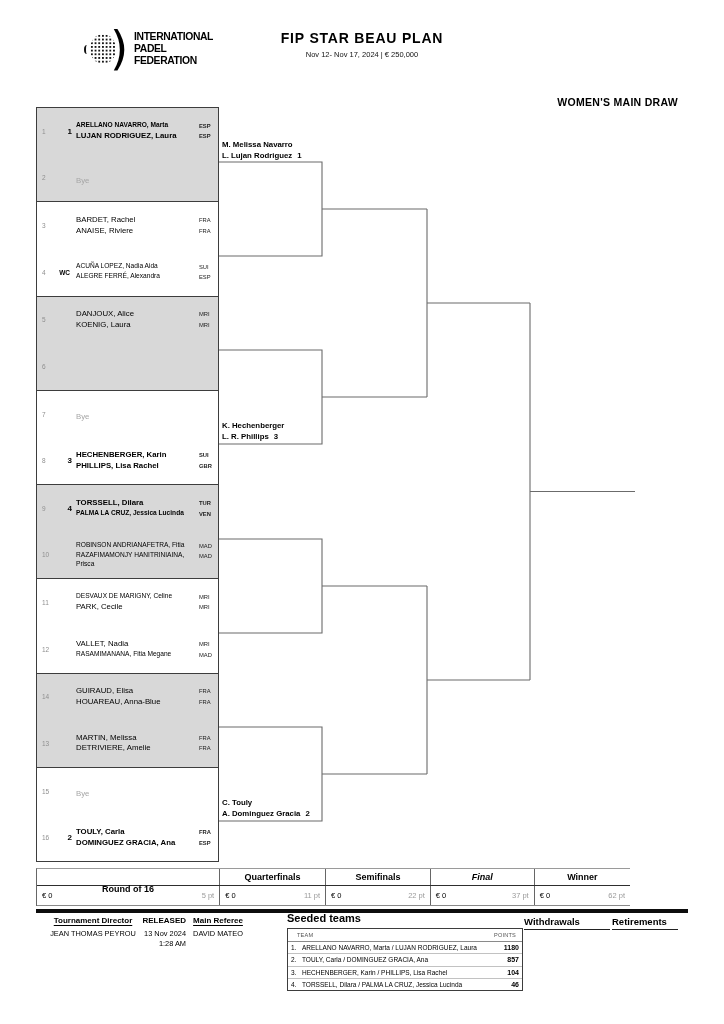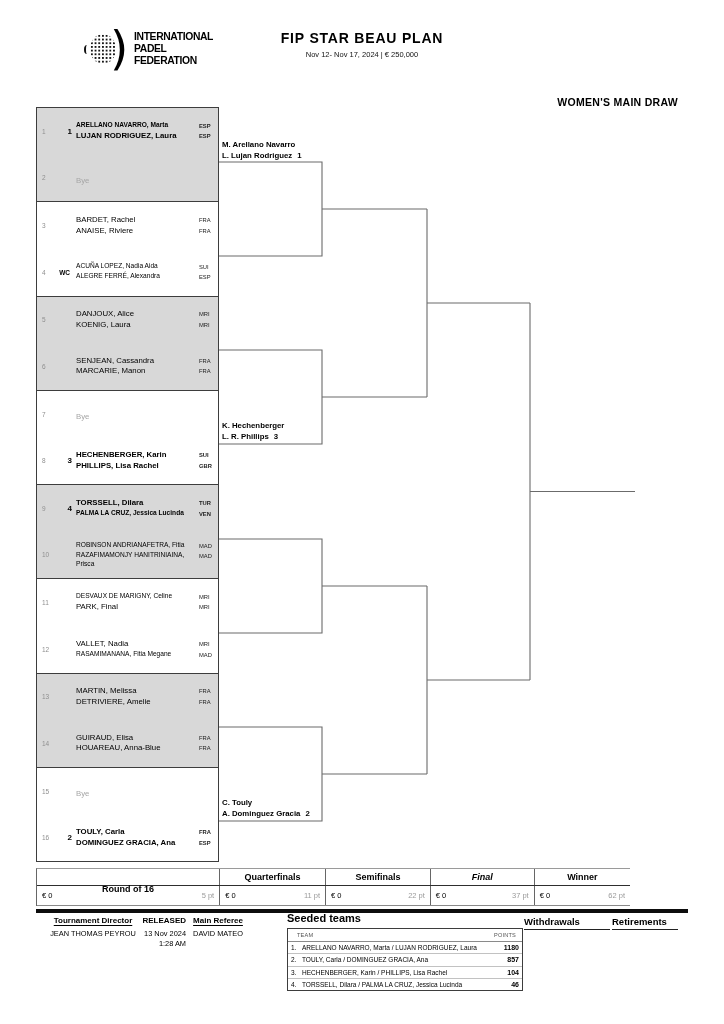--- a/index.html
+++ b/index.html
@@ -195,30 +195,20 @@
               <span class="ctry">MRI</span>
             </div>
           </div>
         </div>
         <div class="slot">
           <span class="pos">6</span>
           <span class="tagc">
             <span class="wc"></span>
             <span class="seed"></span>
           </span>
-          <div class="names">
-            <div class="prow">
-              <span class="pname">SENJEAN, Cassandra</span>
-              <span class="ctry">FRA</span>
-            </div>
-            <div class="prow">
-              <span class="pname">MARCARIE, Manon</span>
-              <span class="ctry">FRA</span>
-            </div>
-          </div>
         </div>
       </div>
       <div class="pair">
         <div class="slot">
           <span class="pos">7</span>
           <span class="tagc">
             <span class="wc"></span>
             <span class="seed"></span>
           </span>
           <div class="names"><span class="bye">Bye</span></div>
@@ -283,21 +273,21 @@
           <span class="tagc">
             <span class="wc"></span>
             <span class="seed"></span>
           </span>
           <div class="names">
             <div class="prow sm">
               <span class="pname">DESVAUX DE MARIGNY, Celine</span>
               <span class="ctry">MRI</span>
             </div>
             <div class="prow">
-              <span class="pname">PARK, Final</span>
+              <span class="pname">PARK, Cecile</span>
               <span class="ctry">MRI</span>
             </div>
           </div>
         </div>
         <div class="slot">
           <span class="pos">12</span>
           <span class="tagc">
             <span class="wc"></span>
             <span class="seed"></span>
           </span>
@@ -308,49 +298,49 @@
             </div>
             <div class="prow sm">
               <span class="pname">RASAMIMANANA, Fitia Megane</span>
               <span class="ctry">MAD</span>
             </div>
           </div>
         </div>
       </div>
       <div class="pair gray">
         <div class="slot">
+          <span class="pos">14</span>
+          <span class="tagc">
+            <span class="wc"></span>
+            <span class="seed"></span>
+          </span>
+          <div class="names">
+            <div class="prow">
+              <span class="pname">GUIRAUD, Elisa</span>
+              <span class="ctry">FRA</span>
+            </div>
+            <div class="prow">
+              <span class="pname">HOUAREAU, Anna-Blue</span>
+              <span class="ctry">FRA</span>
+            </div>
+          </div>
+        </div>
+        <div class="slot">
           <span class="pos">13</span>
           <span class="tagc">
             <span class="wc"></span>
             <span class="seed"></span>
           </span>
           <div class="names">
             <div class="prow">
               <span class="pname">MARTIN, Melissa</span>
               <span class="ctry">FRA</span>
             </div>
             <div class="prow">
               <span class="pname">DETRIVIERE, Amelie</span>
-              <span class="ctry">FRA</span>
-            </div>
-          </div>
-        </div>
-        <div class="slot">
-          <span class="pos">14</span>
-          <span class="tagc">
-            <span class="wc"></span>
-            <span class="seed"></span>
-          </span>
-          <div class="names">
-            <div class="prow">
-              <span class="pname">GUIRAUD, Elisa</span>
-              <span class="ctry">FRA</span>
-            </div>
-            <div class="prow">
-              <span class="pname">HOUAREAU, Anna-Blue</span>
               <span class="ctry">FRA</span>
             </div>
           </div>
         </div>
       </div>
       <div class="pair">
         <div class="slot">
           <span class="pos">15</span>
           <span class="tagc">
             <span class="wc"></span>
@@ -372,21 +362,21 @@
             <div class="prow">
               <span class="pname">DOMINGUEZ GRACIA, Ana</span>
               <span class="ctry">ESP</span>
             </div>
           </div>
         </div>
       </div>
     </div>
 
 <div class="adv" style="top: 139px;">
-      <div>M. Arellano Navarro</div>
+      <div>M. Melissa Navarro</div>
       <div><span>L. Lujan Rodriguez</span><span class="advseed">1</span></div>
     </div>
     <div class="adv" style="top: 420px;">
       <div>K. Hechenberger</div>
       <div><span>L. R. Phillips</span><span class="advseed">3</span></div>
     </div>
     <div class="adv" style="top: 797px;">
       <div>C. Touly</div>
       <div><span>A. Dominguez Gracia</span><span class="advseed">2</span></div>
     </div>

